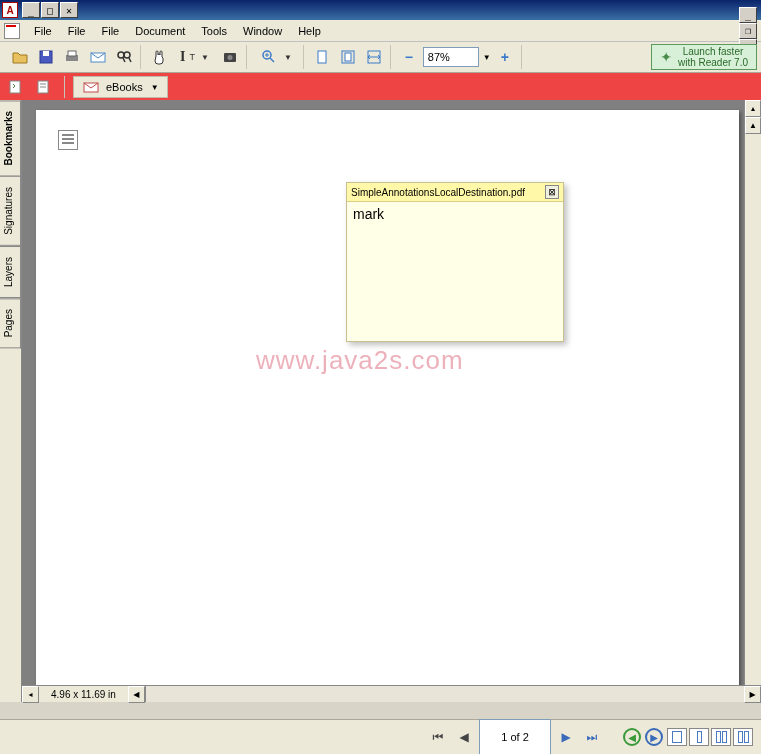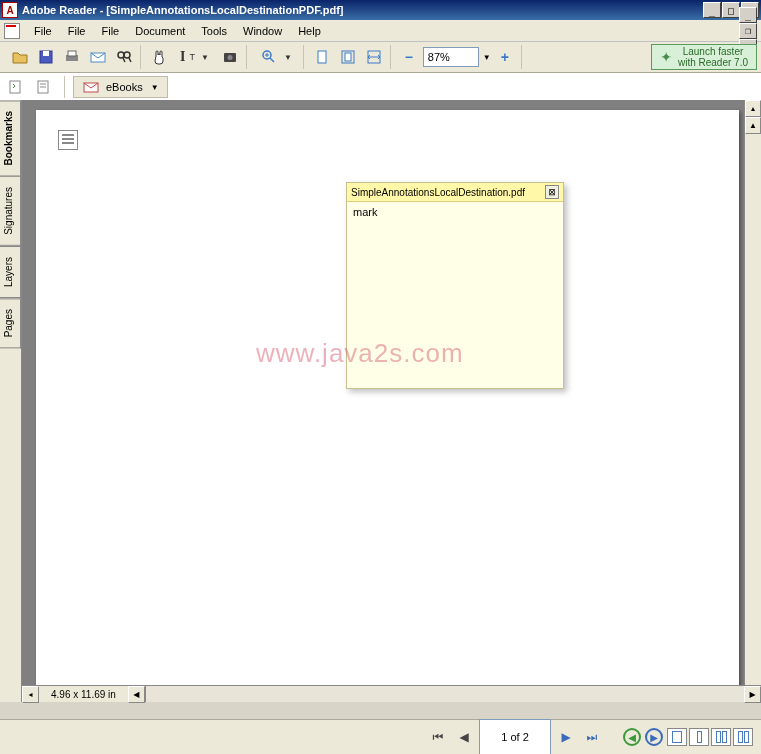--- a/index.html
+++ b/index.html
@@ -24,40 +24,40 @@
 .tool-group { display: flex; align-items: center; gap: 2px; padding: 0 4px; border-right: 1px solid #c8c4b8; }
 .tool-group:last-child { border-right: none; }
 .tbtn { width: 24px; height: 24px; border: 1px solid transparent; display: flex; align-items: center; justify-content: center; cursor: pointer; font-size: 14px; color: #333; }
 .tbtn.wide { width: auto; padding: 0 6px; gap: 4px; }
 .dropdown-arrow { font-size: 8px; margin-left: 2px; }
 .zoom-input { width: 56px; height: 20px; border: 1px solid #7f9db9; background: #fff; padding: 0 4px; font-size: 11px; text-align: left; }
 .promo { margin-left: auto; background: #d8f0d8; border: 1px solid #5a9a5a; padding: 2px 8px; display: flex; align-items: center; gap: 6px; color: #2a6a2a; font-size: 10px; text-align: center; height: 26px; cursor: pointer; }
 .promo .leaf { color: #4a8a4a; font-size: 14px; }
 
 
-.toolbar-row2 { background: #ffffff; display: flex; align-items: center; padding: 2px 4px; border-bottom: 1px solid #aca899; min-height: 28px; gap: 4px; }
+.toolbar-row2 { background: #ef4444; display: flex; align-items: center; padding: 2px 4px; border-bottom: 1px solid #aca899; min-height: 28px; gap: 4px; }
 .ebooks-btn { border: 1px solid #c0bba8; background: #ece9d8; padding: 2px 8px; display: flex; align-items: center; gap: 6px; cursor: pointer; height: 22px; }
 
 
 .main { position: absolute; top: 100px; left: 0; right: 0; bottom: 52px; background: #7a8a9a; display: flex; }
 .sidetabs { width: 22px; background: #ece9d8; border-right: 1px solid #888; display: flex; flex-direction: column; }
 .sidetab { writing-mode: vertical-rl; transform: rotate(180deg); padding: 10px 3px; border: 1px solid #888; border-right: none; background: #ece9d8; margin-bottom: 0; font-size: 10px; cursor: pointer; text-align: center; }
 .sidetab.active { font-weight: bold; }
 
 .docwrap { flex: 1; position: relative; background: #808080; }
 .page { position: absolute; left: 14px; top: 10px; right: 22px; bottom: 10px; background: #fff; box-shadow: 2px 2px 4px rgba(0,0,0,0.4); }
 .note-icon { position: absolute; left: 22px; top: 20px; width: 20px; height: 20px; border: 1px solid #888; background: #fff; }
 .note-icon::before { content: ""; position: absolute; top: 3px; left: 3px; right: 3px; height: 2px; background: #888; box-shadow: 0 4px 0 #888, 0 8px 0 #888; }
 
-.annotation { position: absolute; left: 310px; top: 72px; width: 218px; height: 207px; background: #ffffe8; border: 1px solid #c8c090; box-shadow: 3px 3px 6px rgba(0,0,0,0.25); }
+.annotation { position: absolute; left: 310px; top: 72px; width: 218px; height: 160px; background: #ffffe8; border: 1px solid #c8c090; box-shadow: 3px 3px 6px rgba(0,0,0,0.25); }
 .annotation-title { background: #fff8a8; border-bottom: 1px solid #d8d080; padding: 2px 4px; font-size: 10px; display: flex; align-items: center; }
 .annotation-title .close { margin-left: auto; width: 14px; height: 14px; border: 1px solid #888; display: flex; align-items: center; justify-content: center; font-size: 9px; cursor: pointer; background: #f0f0e0; }
-.annotation-body { padding: 4px 6px; font-size: 11px; }
-
-.watermark { position: absolute; left: 220px; top: 228px; font-size: 26px; color: rgba(220, 100, 120, 0.5); font-family: Arial; letter-spacing: 1px; pointer-events: none; }
+.annotation-body { padding: 4px 6px; font-size: 14px; }
+
+.watermark { position: absolute; left: 220px; top: 235px; font-size: 26px; color: rgba(220, 100, 120, 0.5); font-family: Arial; letter-spacing: 1px; pointer-events: none; }
 
 .vscroll { position: absolute; top: 0; right: 0; bottom: 0; width: 17px; background: #ece9d8; border-left: 1px solid #888; }
 .vscroll .sbtn { height: 17px; background: #ece9d8; border: 1px solid #fff; border-right-color: #888; border-bottom-color: #888; display: flex; align-items: center; justify-content: center; font-size: 8px; cursor: pointer; }
 .vscroll .sbtn.bottom { position: absolute; bottom: 0; left: 0; right: 0; }
 
 
 .hstatus { position: absolute; left: 22px; right: 0; bottom: 52px; height: 17px; background: #ece9d8; border-top: 1px solid #888; display: flex; align-items: center; font-size: 10px; }
 .hstatus .sbtn { width: 17px; height: 17px; background: #ece9d8; border: 1px solid #fff; border-right-color: #888; border-bottom-color: #888; display: flex; align-items: center; justify-content: center; font-size: 8px; cursor: pointer; }
 .hstatus .dims { padding: 0 12px; }
 .hstatus .track { flex: 1; background: #e8e4d8; border-left: 1px solid #888; height: 100%; position: relative; }
@@ -77,21 +77,20 @@
 .viewbtn .inner2 div { width: 5px; height: 12px; border: 1px solid #4a7ac0; }
 
 
 .ico { width: 18px; height: 18px; }
 </style>
 </head>
 <body>
 
 <div class="titlebar">
   <div class="icon">A</div>
-  <div class="title">Adobe Reader - [SimpleAnnotationsLocalDestinationPDF.pdf]</div>
   <div class="winbtns">
     <div class="winbtn">_</div>
     <div class="winbtn">□</div>
     <div class="winbtn">✕</div>
   </div>
 </div>
 
 <div class="menubar">
   <div class="doc-icon"></div>
   <div class="menuitem">File</div>

